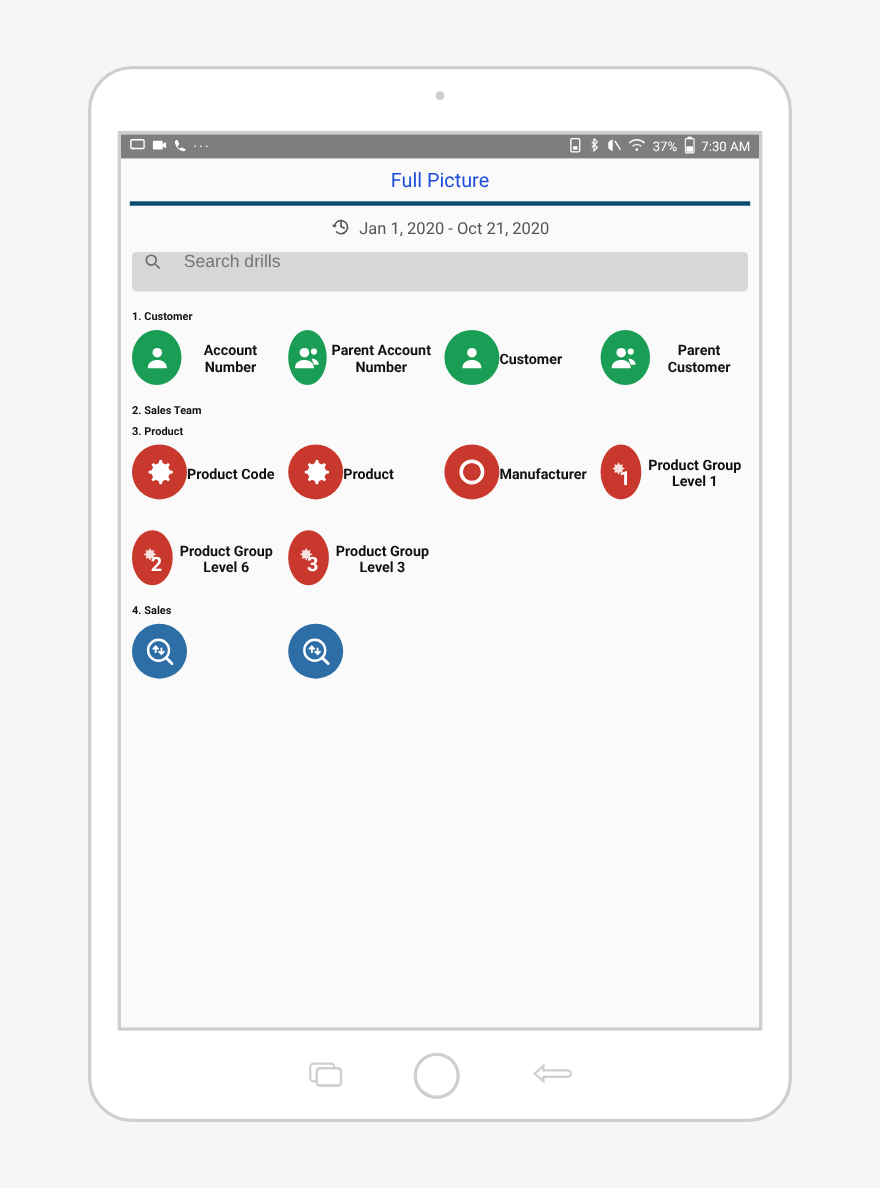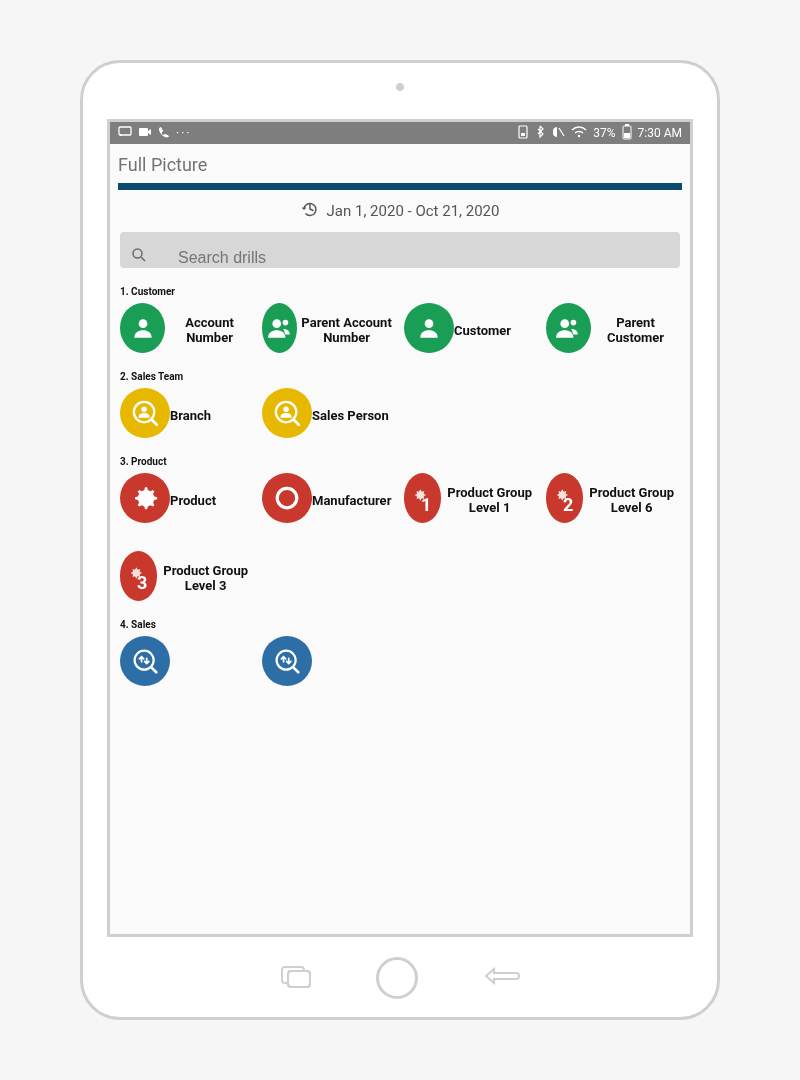--- a/index.html
+++ b/index.html
@@ -46,45 +46,46 @@
     font-size: 12px;
     height: 22px;
     display: flex;
     align-items: center;
     justify-content: space-between;
     padding: 0 8px;
   }
   .statusbar .left, .statusbar .right { display: flex; align-items: center; gap: 6px; }
   .statusbar .right span { white-space: nowrap; }
   .app-title {
+    text-align: center;
     font-size: 18px;
-    color: #737373;
+    color: #1d4ed8;
     padding: 10px 0 8px 0;
-    border-bottom: 7px solid #0c4a6e;
+    border-bottom: 4px solid #0c4a6e;
     margin: 0 8px;
   }
   .date-row {
     display: flex;
     align-items: center;
     justify-content: center;
     gap: 8px;
     color: #555;
     font-weight: 400;
     font-size: 15px;
     padding: 10px 0;
   }
   .searchbar {
     background: #d7d7d7;
     border-radius: 4px;
     margin: 0 10px 10px 10px;
     height: 36px;
     display: flex;
-    align-items: flex-end;
+    align-items: flex-start;
     padding: 0 10px;
-    gap: 28px;
+    gap: 17px;
   }
   .searchbar .s-icon { color: #6b6b6b; }
   .searchbar input {
     border: none; background: transparent; outline: none;
     font-size: 16px; color: #6b6b6b; flex: 1;
   }
   .scroll-area {
     flex: 1 1 auto;
     overflow: hidden;
     padding: 0 10px 0 10px;
@@ -277,46 +278,30 @@
                 <circle cx="9" cy="8" r="4"></circle>
                 <path d="M1 21 C1 16 5 14 9 14 C13 14 17 16 17 21 Z"></path>
                 <circle cx="17" cy="7" r="2.6"></circle>
                 <path d="M15 13 C18 13 21 14.5 21 18 L17 18"></path>
               </svg>
             </div>
             <div class="label">Parent Customer</div>
           </div>
         </div>
         <div class="section-h">2. Sales Team</div>
-        <div class="grid">
-          <div class="drill">
-            <div class="circle c-yellow">
-              <svg viewBox="0 0 28 28">
-                <circle cx="13" cy="13" r="11" fill="none" stroke="#fff" stroke-width="2.5"></circle>
-                <line x1="21" y1="21" x2="27" y2="27" stroke="#fff" stroke-width="3" stroke-linecap="round"></line>
-                <circle cx="13" cy="10" r="3" fill="#fff"></circle>
-                <path d="M7 19 C7 15 10 14 13 14 C16 14 19 15 19 19 Z" fill="#fff"></path>
-              </svg>
-            </div>
-            <div class="label">Branch</div>
-          </div>
-          <div class="drill">
-            <div class="circle c-yellow">
-              <svg viewBox="0 0 28 28">
-                <circle cx="13" cy="13" r="11" fill="none" stroke="#fff" stroke-width="2.5"></circle>
-                <line x1="21" y1="21" x2="27" y2="27" stroke="#fff" stroke-width="3" stroke-linecap="round"></line>
-                <circle cx="13" cy="10" r="3" fill="#fff"></circle>
-                <path d="M7 19 C7 15 10 14 13 14 C16 14 19 15 19 19 Z" fill="#fff"></path>
-              </svg>
-            </div>
-            <div class="label">Sales Person</div>
-          </div>
-        </div>
         <div class="section-h">3. Product</div>
         <div class="grid">
+          <div class="drill">
+            <div class="circle c-red">
+              <svg viewBox="0 0 24 24">
+                <path d="M12 8 A4 4 0 1 1 11.99 8 Z M12 2 L14 2 L14.6 4.6 L17 5.8 L19.3 4.5 L20.7 5.9 L19.4 8.2 L20.6 10.6 L23.2 11.2 L23.2 13.2 L20.6 13.8 L19.4 16.2 L20.7 18.5 L19.3 19.9 L17 18.6 L14.6 19.8 L14 22.4 L12 22.4 L11.4 19.8 L9 18.6 L6.7 19.9 L5.3 18.5 L6.6 16.2 L5.4 13.8 L2.8 13.2 L2.8 11.2 L5.4 10.6 L6.6 8.2 L5.3 5.9 L6.7 4.5 L9 5.8 L11.4 4.6 Z"></path>
+              </svg>
+            </div>
+            <div class="label">Product Code</div>
+          </div>
           <div class="drill">
             <div class="circle c-red">
               <svg viewBox="0 0 24 24">
                 <path d="M12 8 A4 4 0 1 1 11.99 8 Z M12 2 L14 2 L14.6 4.6 L17 5.8 L19.3 4.5 L20.7 5.9 L19.4 8.2 L20.6 10.6 L23.2 11.2 L23.2 13.2 L20.6 13.8 L19.4 16.2 L20.7 18.5 L19.3 19.9 L17 18.6 L14.6 19.8 L14 22.4 L12 22.4 L11.4 19.8 L9 18.6 L6.7 19.9 L5.3 18.5 L6.6 16.2 L5.4 13.8 L2.8 13.2 L2.8 11.2 L5.4 10.6 L6.6 8.2 L5.3 5.9 L6.7 4.5 L9 5.8 L11.4 4.6 Z"></path>
               </svg>
             </div>
             <div class="label">Product</div>
           </div>
           <div class="drill">
             <div class="circle c-red">

